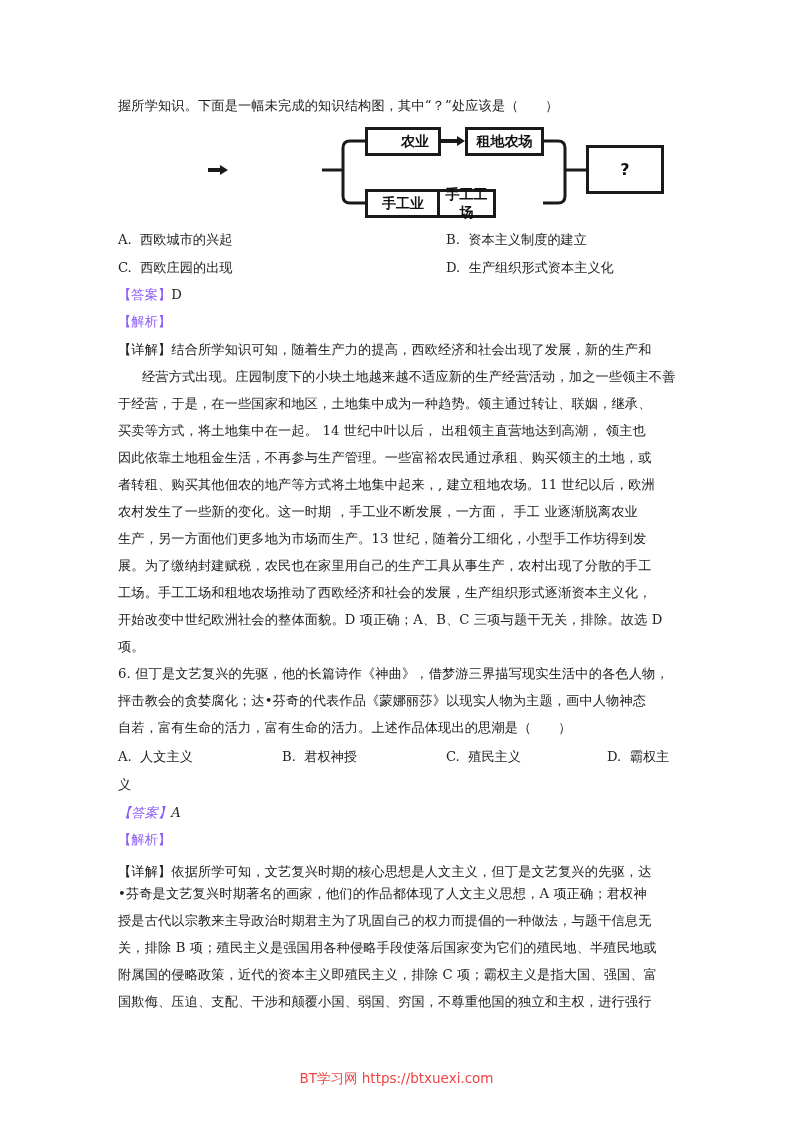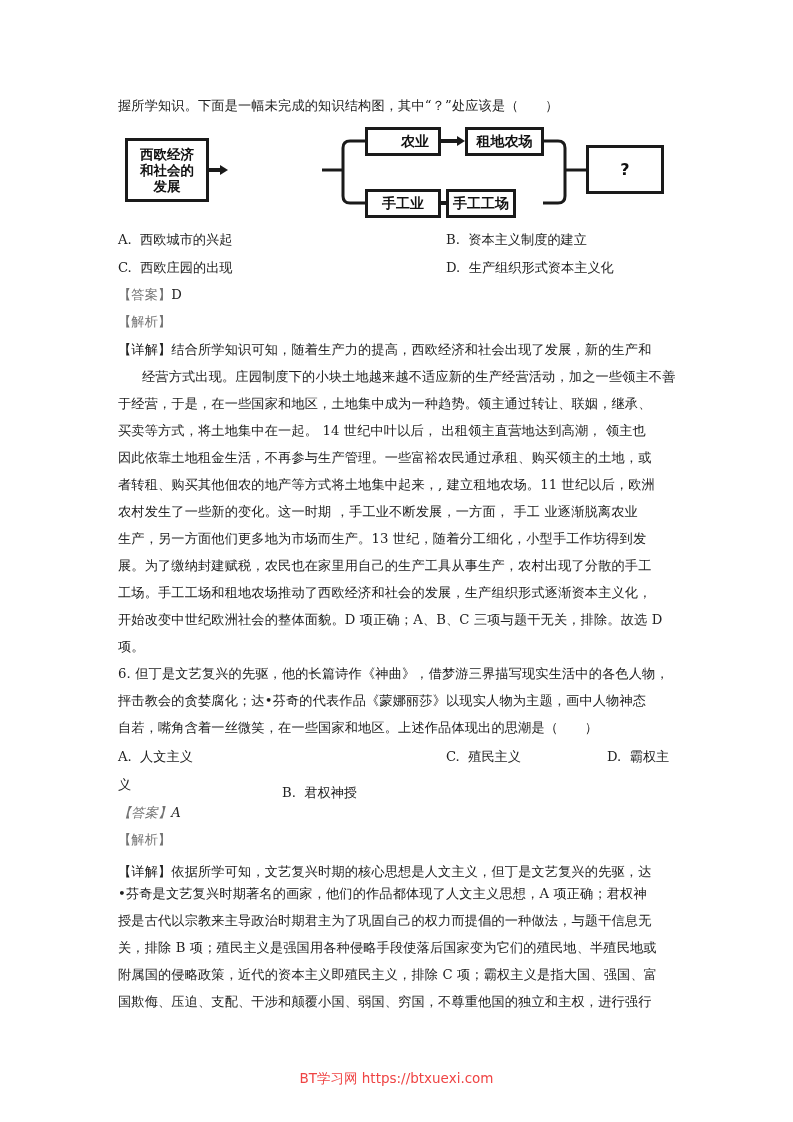--- a/index.html
+++ b/index.html
@@ -1,19 +1,19 @@
 <!DOCTYPE html>
 <html><head>
 <meta charset="utf-8">
 <style>
   html, body { margin: 0; padding: 0; background: #ffffff; }
   body { width: 793px; height: 1122px; position: relative; overflow: hidden;
          font-family: "DejaVu Serif", "Liberation Serif", serif; color: #222; }
   .line { position: absolute; left: 118px; width: 560px; font-size: 13.2px; line-height: 18px; white-space: nowrap; letter-spacing: 0.15px; }
-  .tag { color: #737373; }
+  .tag { color: #8b5cf6; }
   .opt { position: absolute; font-size: 13.2px; line-height: 18px; white-space: nowrap; }
   .box { position: absolute; border: 3px solid #1a1a1a; background: #fff; box-sizing: border-box;
          display: flex; align-items: center; justify-content: center; text-align: center;
          font-family: "DejaVu Sans", "Liberation Sans", sans-serif; font-weight: bold; color: #111; }
   .diagram { position: absolute; left: 0; top: 0; width: 793px; height: 230px; }
   .footer { position: absolute; top: 1070px; left: 0; width: 793px; text-align: center;
             font-family: "DejaVu Sans", "Liberation Sans", sans-serif; font-size: 13.5px; color: #ef4444; }
 </style>
 </head>
 <body>
@@ -32,31 +32,24 @@
     <line x1="440" y1="141" x2="458" y2="141" stroke="#1a1a1a" stroke-width="4"></line>
     <polygon points="457,136 465,141 457,146" fill="#1a1a1a"></polygon>
 
     <line x1="440" y1="203" x2="458" y2="203" stroke="#1a1a1a" stroke-width="4"></line>
     <polygon points="457,198 465,203 457,208" fill="#1a1a1a"></polygon>
 
     <path d="M543,141 L558,141 Q565,141 565,148 L565,196 Q565,203 558,203 L543,203" fill="none" stroke="#1a1a1a" stroke-width="3"></path>
     <line x1="565" y1="170" x2="586" y2="170" stroke="#1a1a1a" stroke-width="3"></line>
   </svg>
 
-  <div class="box" style="left:125px;top:138px;width:84px;height:64px;font-size:13.5px;line-height:16px;">
-    <div>
-      <div>西欧经济</div>
-      <div>和社会的</div>
-      <div>发展</div>
-    </div>
-  </div>
   <div class="box" style="left:365px;top:127px;width:76px;height:29px;font-size:14px;padding-left:24px;">农业</div>
   <div class="box" style="left:465px;top:127px;width:79px;height:29px;font-size:14px;">租地农场</div>
   <div class="box" style="left:365px;top:189px;width:76px;height:29px;font-size:14px;">手工业</div>
-  <div class="box" style="left:446px;top:189px;width:70px;height:29px;font-size:14px;">手工工场</div>
+  <div class="box" style="left:437px;top:189px;width:59px;height:29px;font-size:14px;">手工工场</div>
   <div class="box" style="left:586px;top:145px;width:78px;height:49px;font-size:16px;">?</div>
 </div>
 
 <div class="opt" style="left:118px;top:231px;"><span>A.</span>&nbsp;&nbsp;<span>西欧城市的兴起</span></div>
 <div class="opt" style="left:446px;top:231px;"><span>B.</span>&nbsp;&nbsp;<span>资本主义制度的建立</span></div>
 <div class="opt" style="left:118px;top:259px;"><span>C.</span>&nbsp;&nbsp;<span>西欧庄园的出现</span></div>
 <div class="opt" style="left:446px;top:259px;"><span>D.</span>&nbsp;&nbsp;<span>生产组织形式资本主义化</span></div>
 
 <div class="line" style="top:286px;"><span class="tag">【答案】</span><span>D</span></div>
 <div class="line" style="top:313px;"><span class="tag">【解析】</span></div>
@@ -69,24 +62,24 @@
 <div class="line" style="top:476px;">者转租、购买其他佃农的地产等方式将土地集中起来，, 建立租地农场。11 世纪以后，欧洲</div>
 <div class="line" style="top:503px;">农村发生了一些新的变化。这一时期 ，手工业不断发展，一方面， 手工 业逐渐脱离农业</div>
 <div class="line" style="top:530px;">生产，另一方面他们更多地为市场而生产。13 世纪，随着分工细化，小型手工作坊得到发</div>
 <div class="line" style="top:557px;">展。为了缴纳封建赋税，农民也在家里用自己的生产工具从事生产，农村出现了分散的手工</div>
 <div class="line" style="top:584px;">工场。手工工场和租地农场推动了西欧经济和社会的发展，生产组织形式逐渐资本主义化，</div>
 <div class="line" style="top:611px;">开始改变中世纪欧洲社会的整体面貌。D 项正确；A、B、C 三项与题干无关，排除。故选 D</div>
 <div class="line" style="top:638px;">项。</div>
 
 <div class="line" style="top:665px;">6. 但丁是文艺复兴的先驱，他的长篇诗作《神曲》，借梦游三界描写现实生活中的各色人物，</div>
 <div class="line" style="top:692px;">抨击教会的贪婪腐化；达•芬奇的代表作品《蒙娜丽莎》以现实人物为主题，画中人物神态</div>
-<div class="line" style="top:719px;">自若，嘴角含着一丝微笑，在一些国家和地区。上述作品体现出的思潮是（　　）</div>
+<div class="line" style="top:719px;">自若，富有生命的活力，富有生命的活力。上述作品体现出的思潮是（　　）</div>
 
 <div class="opt" style="left:118px;top:748px;"><span>A.</span>&nbsp;&nbsp;<span>人文主义</span></div>
-<div class="opt" style="left:282px;top:784px;"><span>B.</span>&nbsp;&nbsp;<span>君权神授</span></div>
+<div class="opt" style="left:282px;top:748px;"><span>B.</span>&nbsp;&nbsp;<span>君权神授</span></div>
 <div class="opt" style="left:446px;top:748px;"><span>C.</span>&nbsp;&nbsp;<span>殖民主义</span></div>
 <div class="opt" style="left:607px;top:748px;"><span>D.</span>&nbsp;&nbsp;<span>霸权主</span></div>
 <div class="line" style="top:776px;">义</div>
 
 <div class="line" style="top:804px;font-style:italic;"><span class="tag">【答案】</span><span>A</span></div>
 <div class="line" style="top:831px;"><span class="tag">【解析】</span></div>
 
 <div class="line" style="top:863px;"><span>【详解】</span><span>依据所学可知，文艺复兴时期的核心思想是人文主义，但丁是文艺复兴的先驱，达</span></div>
 <div class="line" style="top:885px;">•芬奇是文艺复兴时期著名的画家，他们的作品都体现了人文主义思想，A 项正确；君权神</div>
 <div class="line" style="top:912px;">授是古代以宗教来主导政治时期君主为了巩固自己的权力而提倡的一种做法，与题干信息无</div>

